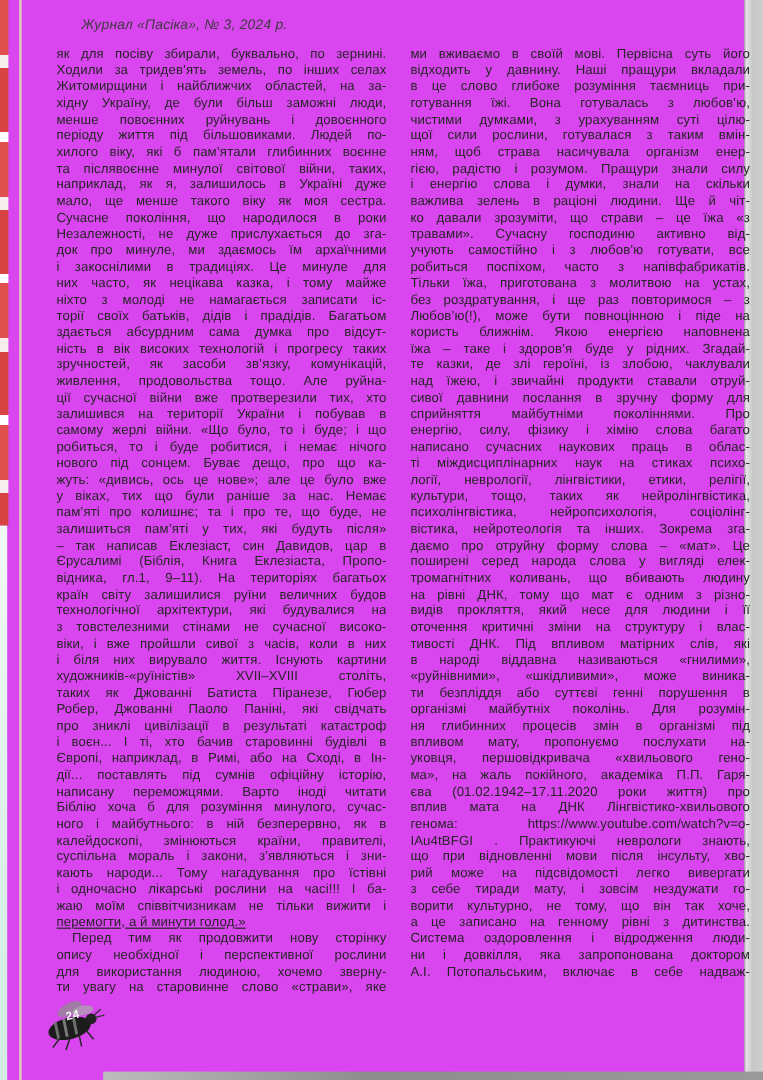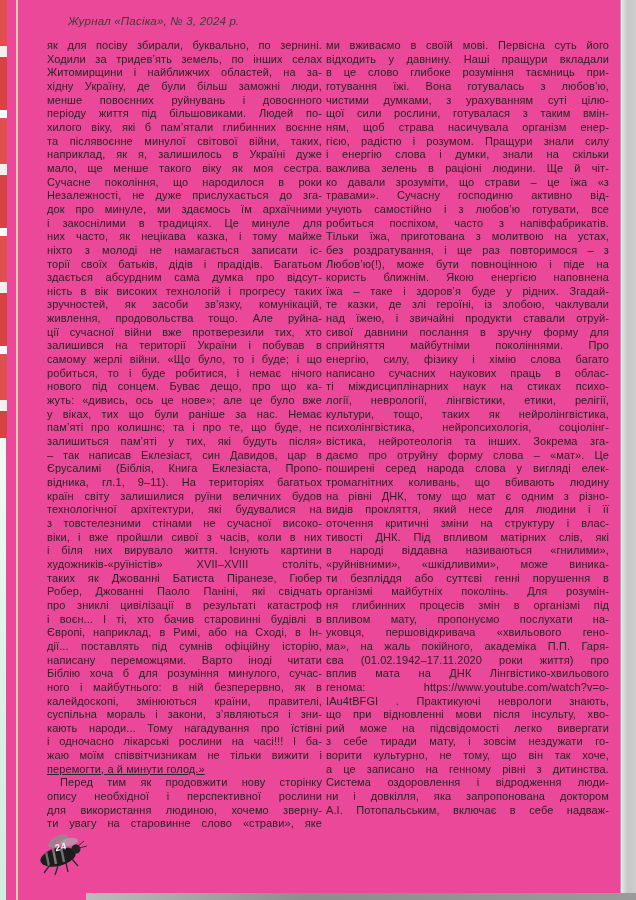--- a/index.html
+++ b/index.html
@@ -1,40 +1,40 @@
 <!DOCTYPE html>
 <html><head>
 <meta charset="utf-8">
 <style>
   html,body{margin:0;padding:0;}
   body{
     width:636px;height:900px;position:relative;background:#ffffff;
     font-family:"Liberation Sans", sans-serif;overflow:hidden;
   }
-  .page{position:absolute;inset:0;background:#ec4899;overflow:hidden;}
+  .page{position:absolute;inset:0;background:#d946ef;overflow:hidden;}
 
   
   .edge-red{position:absolute;left:0;top:0;width:7px;height:438px;
     background:repeating-linear-gradient(180deg,#de4f4d 0px 46px,#f6efee 46px 57px,#d74343 57px 110px,#ffffff 110px 118px);}
   .edge-cyan{position:absolute;left:0;top:438px;width:6px;height:462px;
     background:linear-gradient(180deg,#f2faf7,#ddf0ea 55%,#d2ebe3);}
   .edge-yellowline{position:absolute;left:16px;top:0;width:2px;height:100%;
     background:#dde9a9;opacity:.85;}
   .edge-right{position:absolute;right:0;top:0;width:15px;height:100%;
     background:linear-gradient(90deg,#e8e8e8,#c6c6c6 45%,#cecece);
     border-left:1px solid #a8a8a8;}
   .edge-bottom{position:absolute;left:86px;right:0;bottom:0;height:7px;
     background:linear-gradient(90deg,#bcbcbc,#8d8d8d 40%,#9a9a9a);}
 
   .header{
     position:absolute;left:68px;top:15px;
     font-style:italic;font-size:11.5px;color:#3c3c3c;letter-spacing:.2px;
   }
 
-  .columns{position:absolute;left:47px;top:39px;width:566px;display:flex;gap:4px;}
+  .columns{position:absolute;left:47px;top:39px;width:566px;display:flex;gap:20px;}
   .col{flex:none;}
   .col-left{width:275px;}
   .col-right{width:283px;}
 
   .line{
     height:13.66px;line-height:13.66px;font-size:11px;color:#262626;
     text-align:justify;text-align-last:justify;overflow:hidden;
     letter-spacing:.1px;
   }
   .line.end{text-align-last:left;text-decoration:underline;}

